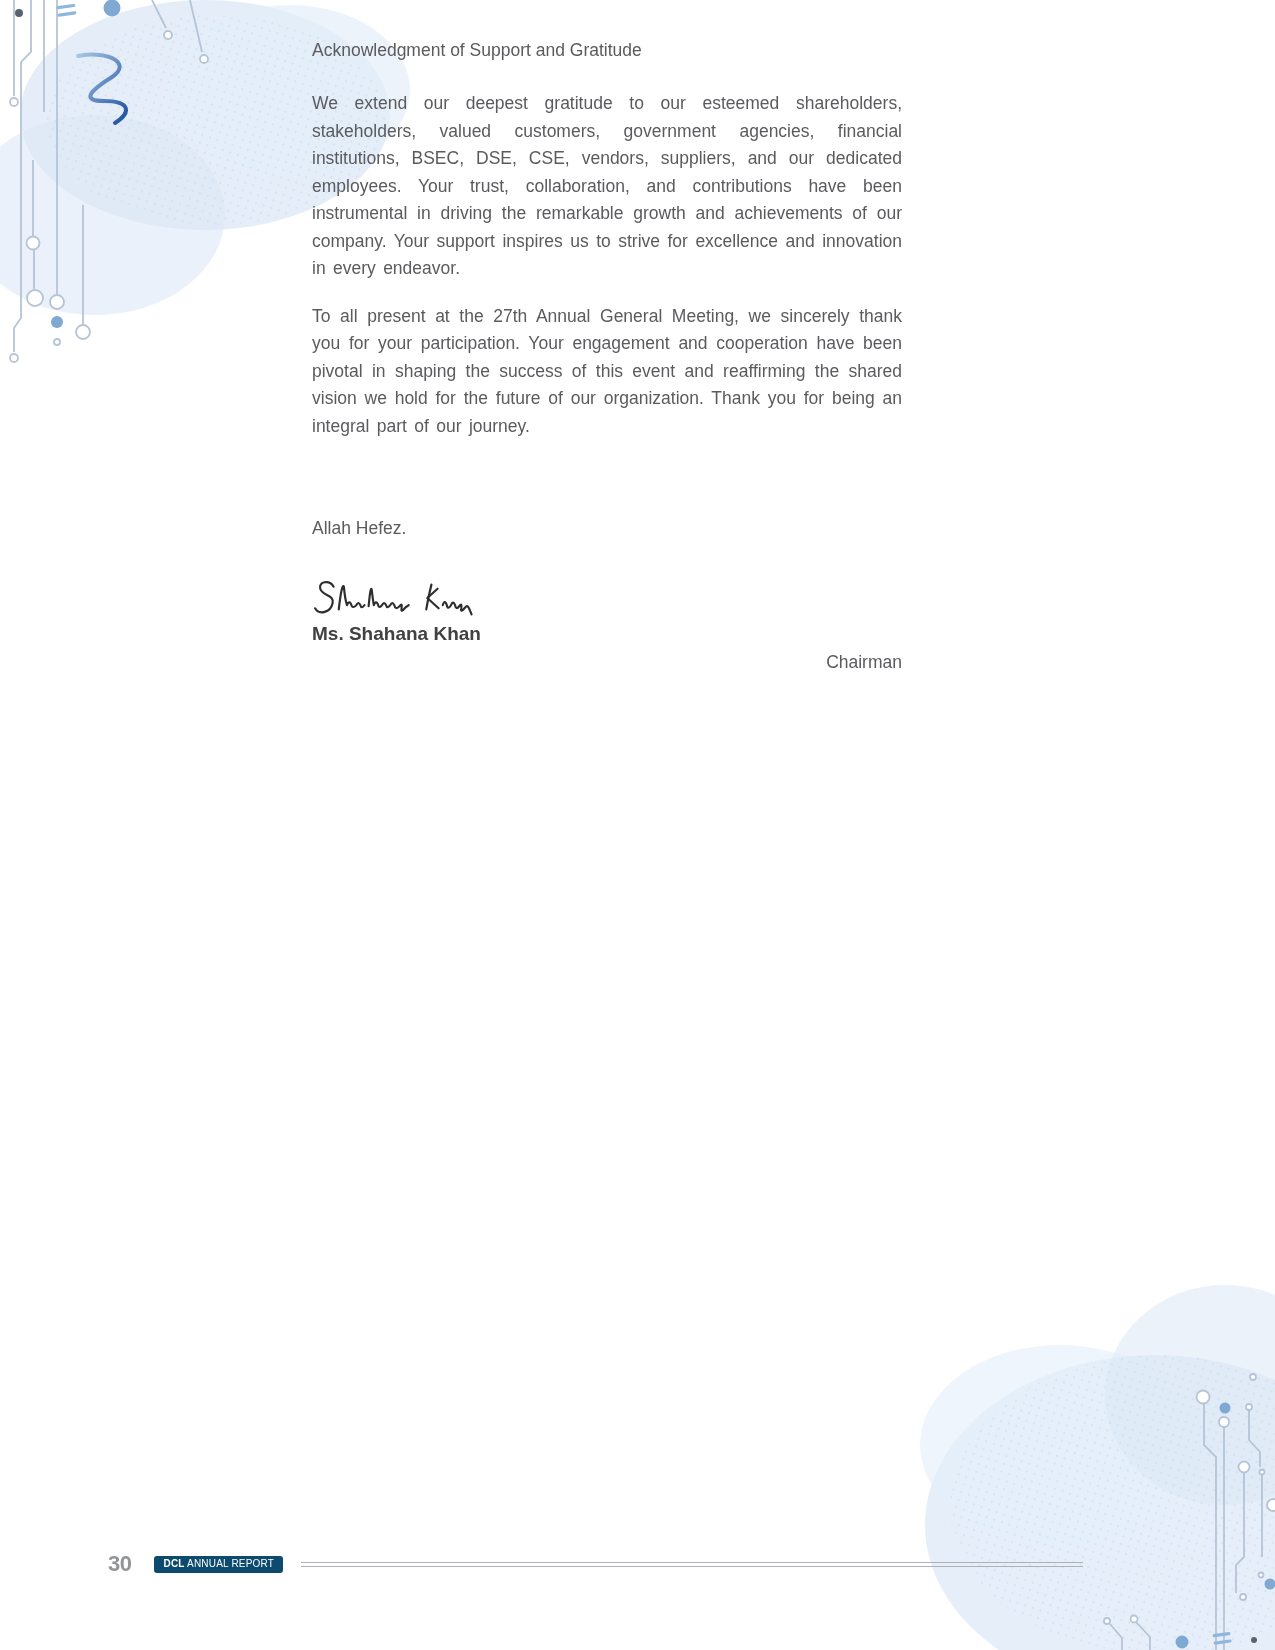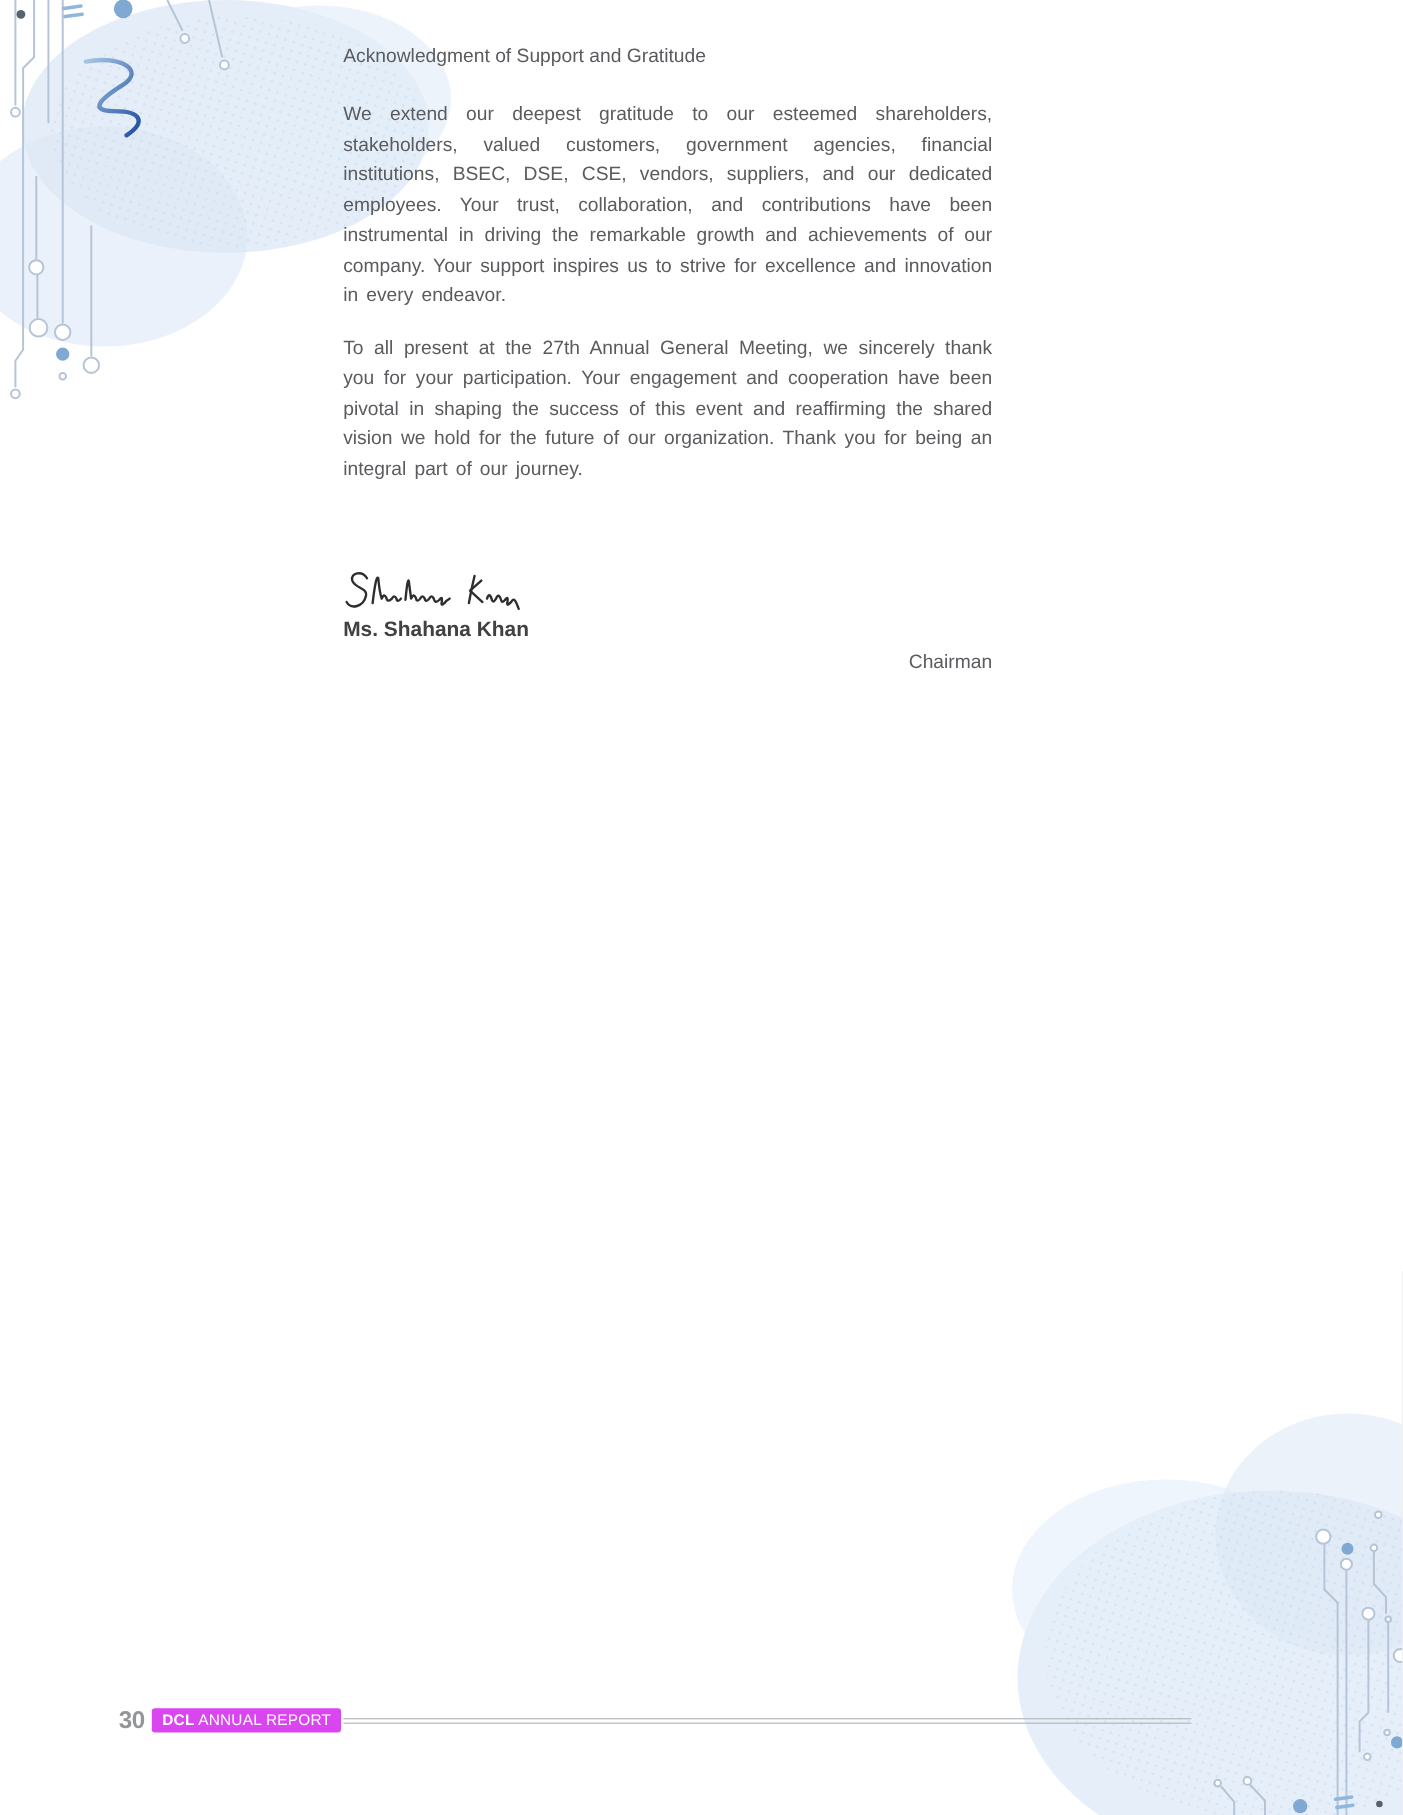--- a/index.html
+++ b/index.html
@@ -71,34 +71,35 @@
   .signatory-title { margin-top: 7px; font-size: 17.5px; color: #5a5b5e; text-align: right; }
 
   
   .footer {
     position: absolute;
     left: 108px;
     top: 1551px;
     display: flex;
     align-items: center;
     width: 975px;
+    gap: 16px;
   }
   .page-number {
     font-size: 22px;
     font-weight: bold;
     color: #939598;
     margin-right: 7px;
     letter-spacing: -0.5px;
   }
   .report-badge {
-    background: #d946ef;
+    background: #0c4a6e;
     color: #ffffff;
     border-radius: 3px;
     padding: 2px 9px 4px 9px;
-    font-size: 14px;
+    font-size: 10px;
     letter-spacing: 0.2px;
     white-space: nowrap;
   }
   .report-badge .lbl-bold { font-weight: bold; }
   .report-badge .lbl-rest { font-weight: normal; }
   .footer-rule {
     flex: 1;
     height: 5px;
     margin-left: 2px;
     border-top: 1.5px solid #aeb2b6;
@@ -204,20 +205,21 @@
 
   <div class="content">
 
     <div class="subtitle">Acknowledgment of Support and Gratitude</div>
 
     <p class="body-par">We extend our deepest gratitude to our esteemed shareholders, stakeholders, valued customers, government agencies, financial institutions, BSEC, DSE, CSE, vendors, suppliers, and our dedicated employees. Your trust, collaboration, and contributions have been instrumental in driving the remarkable growth and achievements of our company. Your support inspires us to strive for excellence and innovation in every endeavor.</p>
 
     <p class="body-par">To all present at the 27th Annual General Meeting, we sincerely thank you for your participation. Your engagement and cooperation have been pivotal in shaping the success of this event and reaffirming the shared vision we hold for the future of our organization. Thank you for being an integral part of our journey.</p>
 
     <div class="closing">
+      <div>Allah Hefez.</div>
     </div>
 
     <div class="signature-wrap">
       <svg width="175" height="46" viewBox="0 0 170 42" role="img" aria-label="Shahana Khan">
         <g stroke="#2e2e30" stroke-width="2.1" fill="none" stroke-linecap="round" stroke-linejoin="round">
 
           <path d="M21,10 C17,3 6,5 8,12 C10,19 22,18 20,26 C18,35 7,38 3,31"></path>
           <path d="M26,32 Q29,6 31,10 Q32,22 34,28 Q36,23 38,27 Q39,32 43,28 Q45,24 47,28 Q48,32 51,28"></path>
           <path d="M55,29 Q57,8 58,13 Q59,21 60,28 Q62,23 64,27 Q65,32 68,28 Q70,24 72,28 Q73,32 76,28 Q78,24 80,28 Q81,33 85,29 Q88,25 87,31 Q86,36 91,30 L94,28"></path>
 

